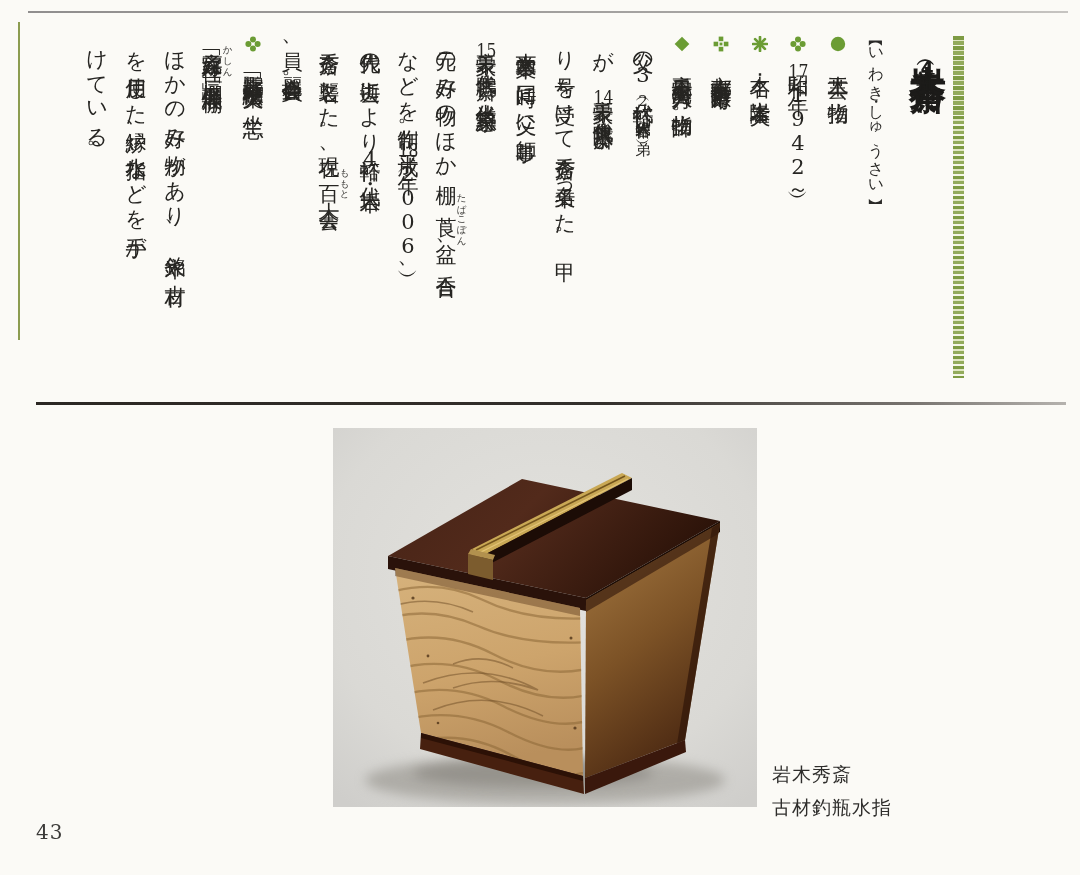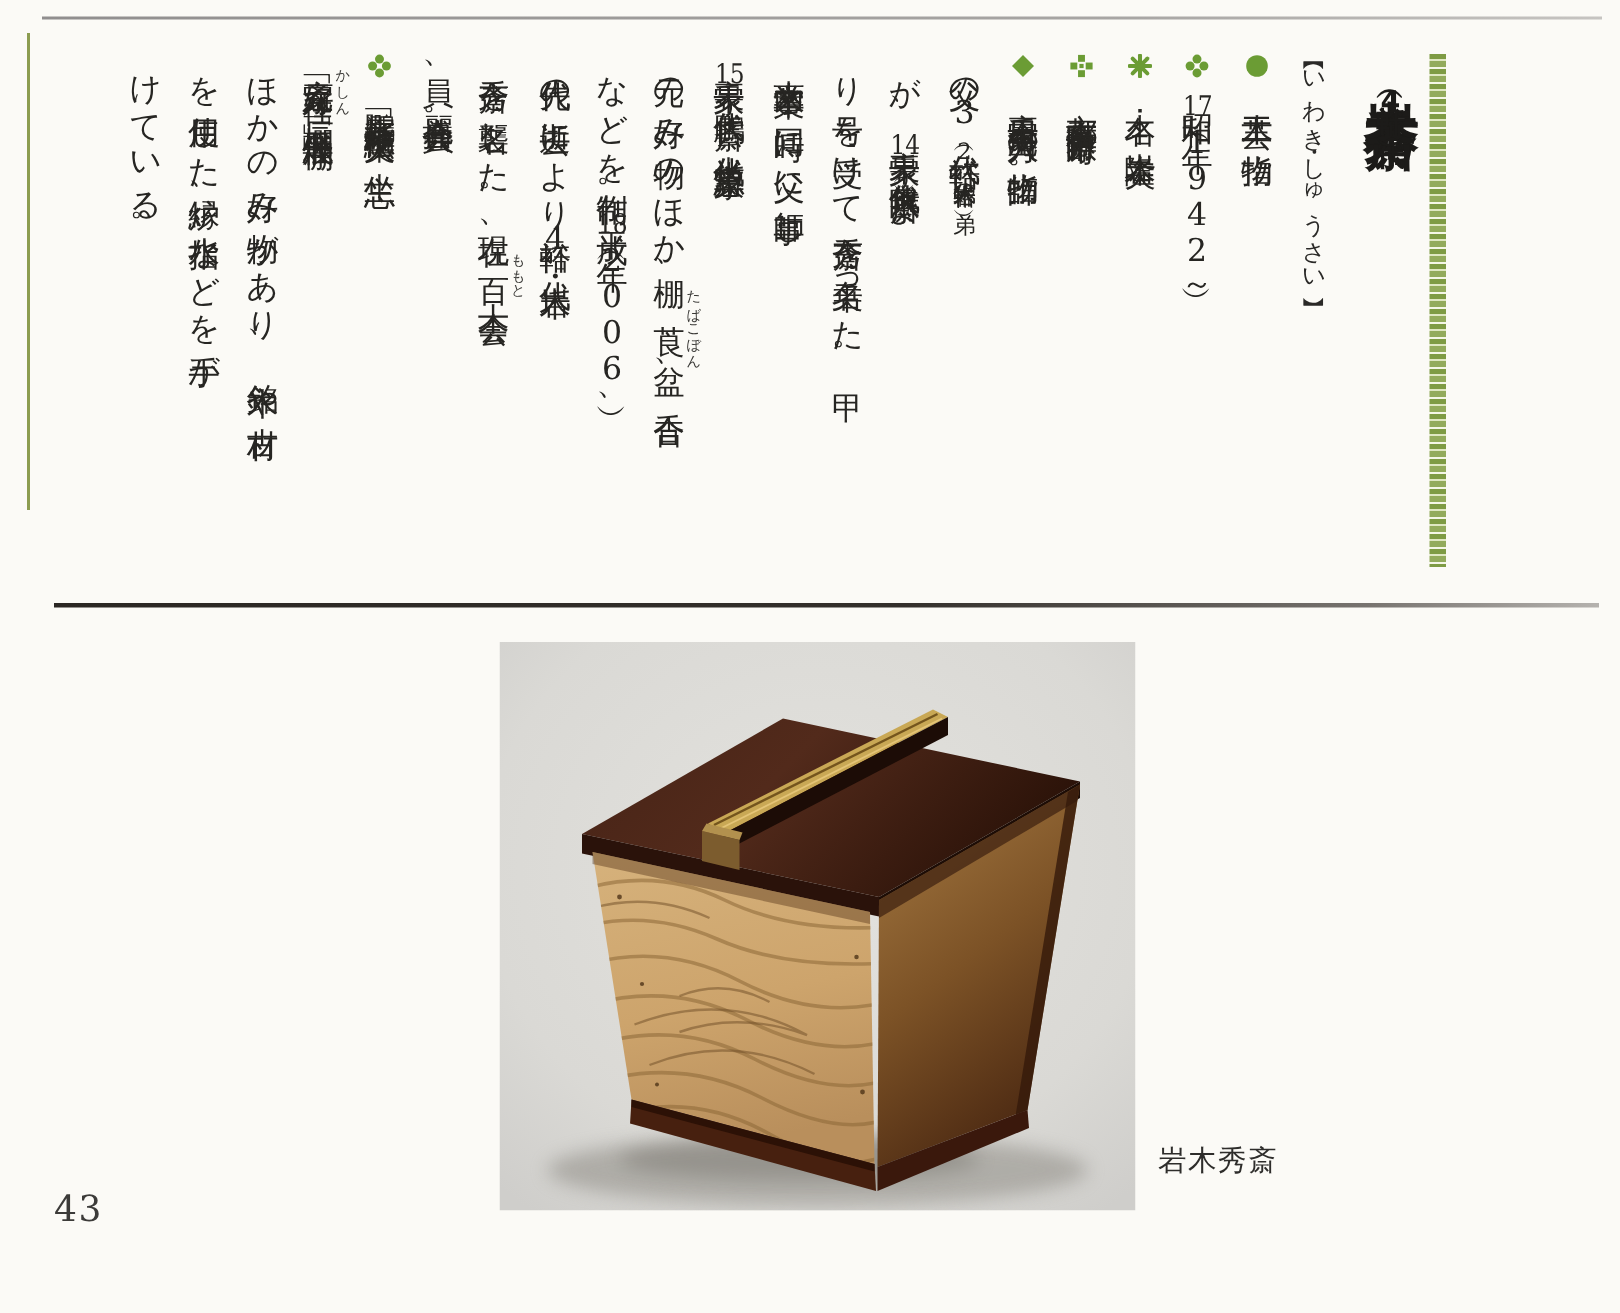--- a/index.html
+++ b/index.html
@@ -64,22 +64,22 @@
     background:#8c9c50;
   }
   
   .photo { position:absolute; left:333px; top:428px; width:424px; height:379px; }
   .caption {
     position:absolute; left:772px; top:758px; width:230px;
     font-family:"DejaVu Sans","Liberation Sans",sans-serif;
     font-size:19px; line-height:1.75; color:#2e2d2b; letter-spacing:1px;
   }
   .page-number {
-    position:absolute; left:36px; top:792px;
-    font-size:24px; color:#3c3b39; letter-spacing:1px;
+    position:absolute; left:36px; top:820px;
+    font-size:20px; color:#3c3b39; letter-spacing:1px;
   }
 </style>
 </head>
 <body>
 
 <div class="page">
 
   <div class="hairline-top"></div>
 
   <div class="article" id="article-cols">
@@ -217,16 +217,17 @@
       <polygon points="253,172 387,95 352,312 252,350" fill="url(#rightGrad)"></polygon>
       <polygon points="253,172 387,95 385,106 253,184" fill="#3c2010" opacity="0.7"></polygon>
       <polygon points="379,100 387,95 352,312 344,316" fill="#35190a" opacity="0.8"></polygon>
 
       <polygon points="252,350 352,312 353,324 252,366" fill="#3a180c"></polygon>
     </svg>
   </div>
 
   <div class="caption">
     <div>岩木秀斎</div>
+    <div>古材釣瓶水指</div>
   </div>
 
   <div class="page-number">43</div>
 </div>
 
 </body></html>

